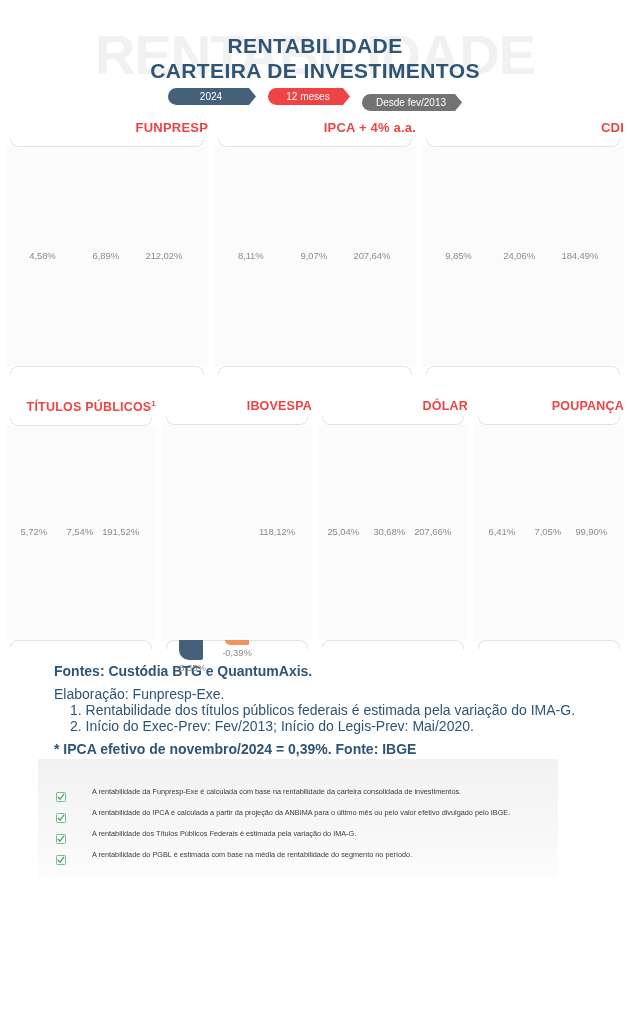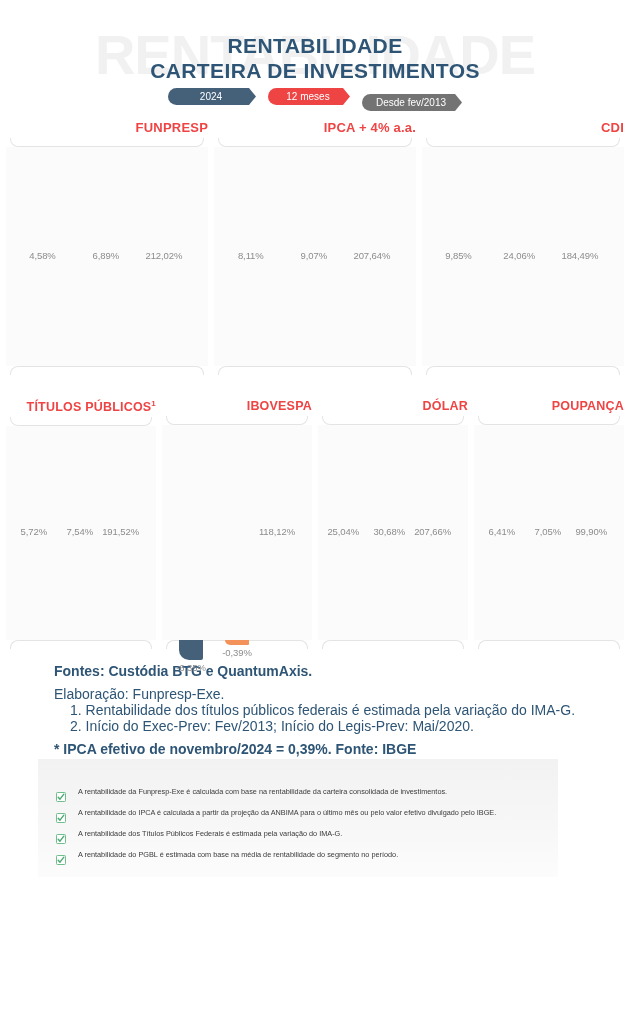--- a/index.html
+++ b/index.html
@@ -235,21 +235,21 @@
 
   .obs-panel {
     margin: -16px 38px 0 38px;
     background: linear-gradient(180deg, #f2f2f2 0%, #f7f7f7 55%, #fcfcfc 100%);
     padding: 28px 18px 16px 18px;
     min-height: 96px;
   }
   .obs-item {
     display: flex;
     align-items: flex-start;
-    gap: 12px;
+    gap: 26px;
     margin-bottom: 10px;
   }
   .obs-item:last-child { margin-bottom: 0; }
   .check {
     flex: 0 0 auto;
     width: 10px;
     height: 10px;
     margin-top: 1px;
   }
   .obs-text {

